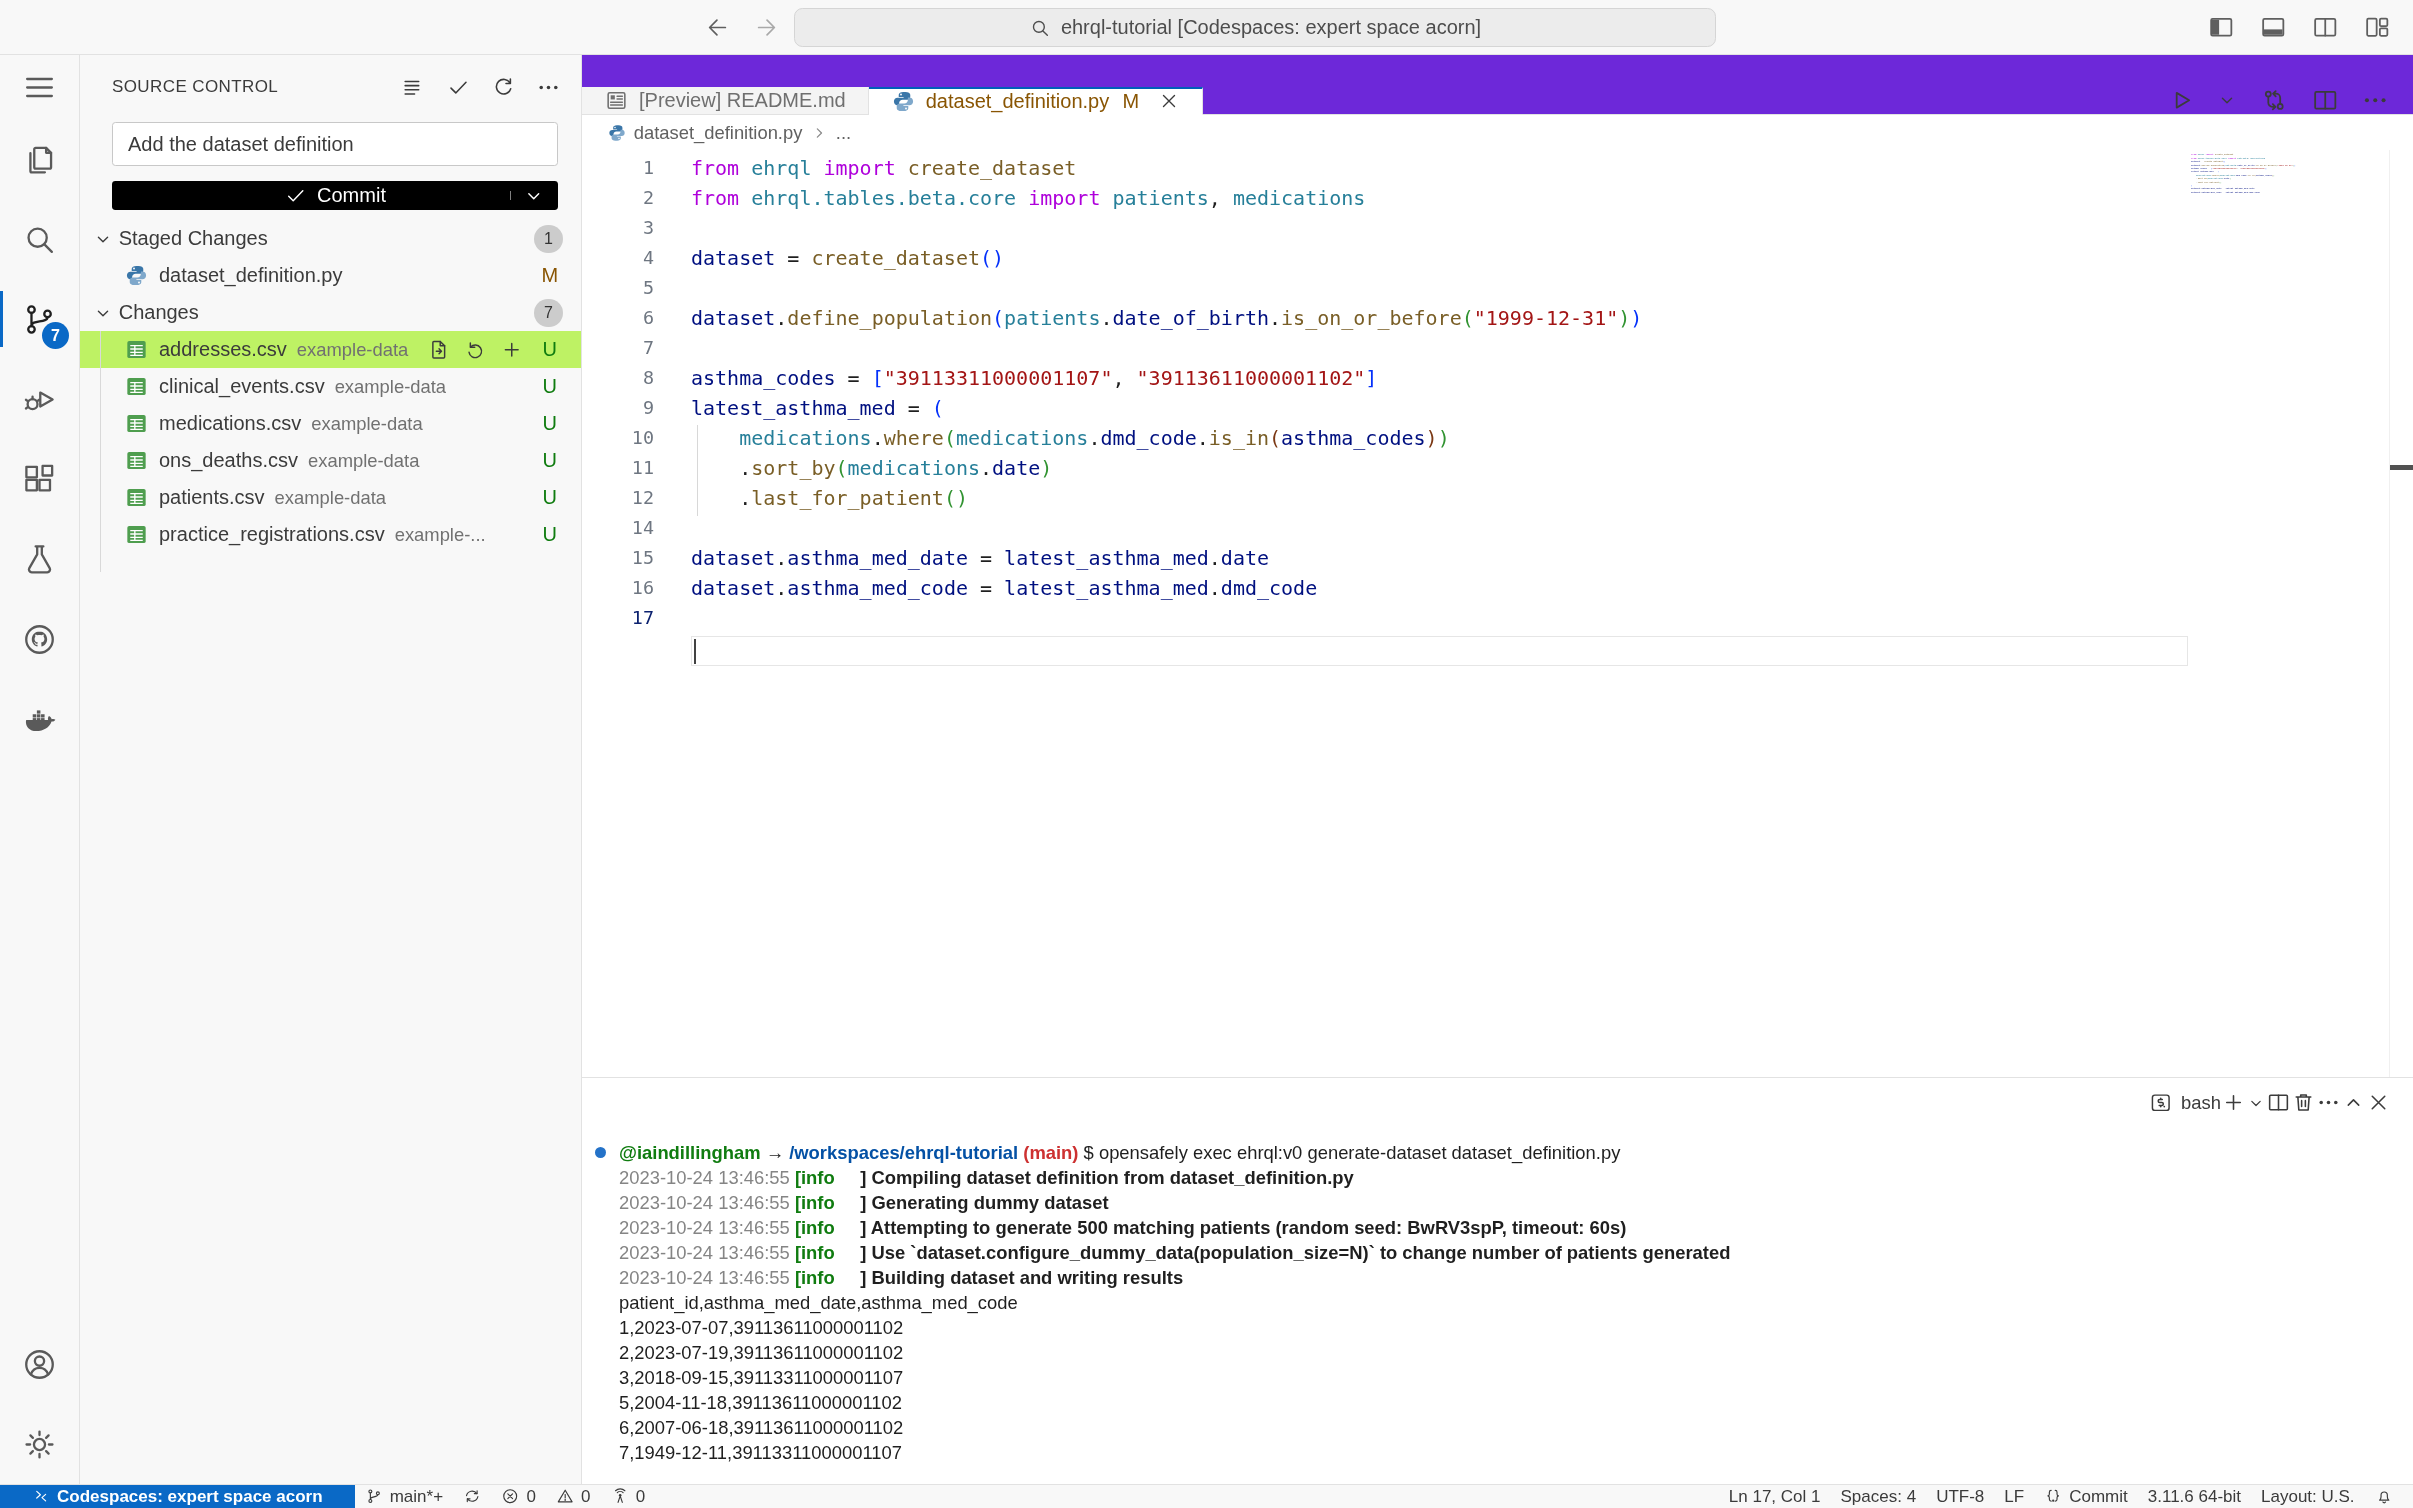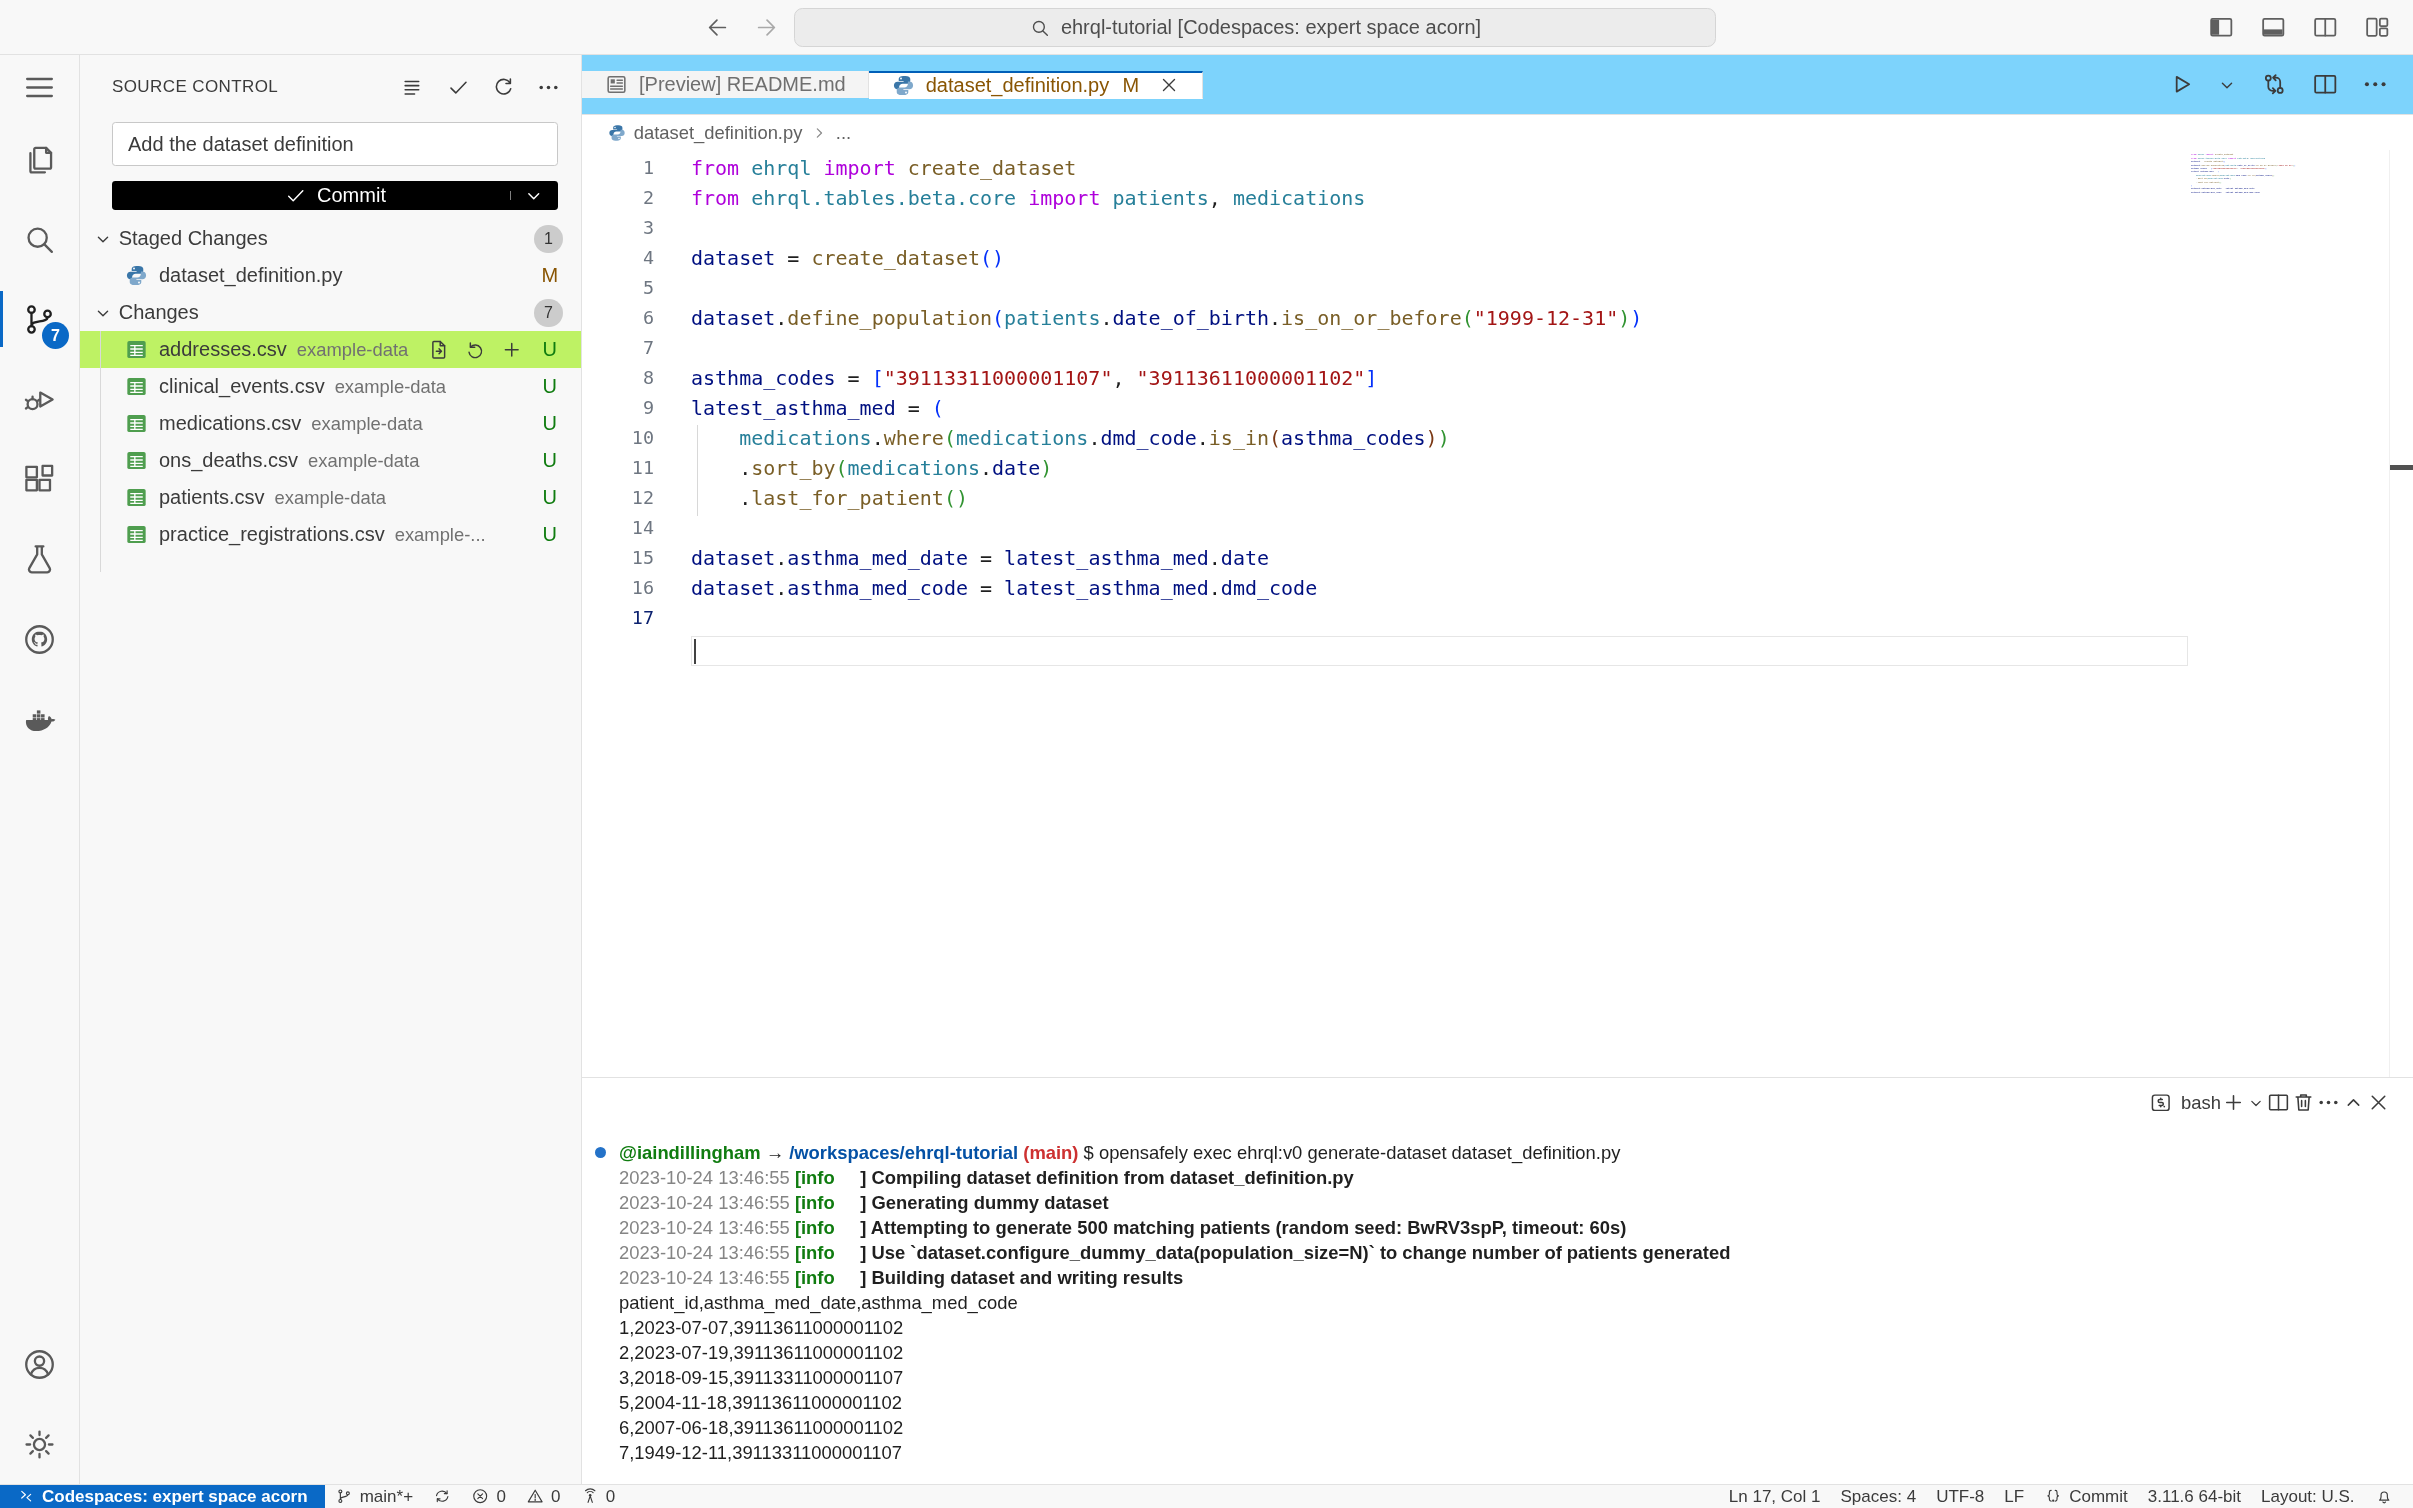--- a/index.html
+++ b/index.html
@@ -56,21 +56,21 @@
   .fdesc{font-size:18.4px;color:#717171;margin-left:10px;white-space:nowrap}
   .frow-actions{margin-left:auto;display:flex;gap:13.4px}
   .frow-actions .icon{width:23.5px;height:23.5px;color:#3b3b3b;cursor:pointer}
   .fstatus{margin-left:auto;width:28.5px;text-align:center;font-size:20px}
   .file-row.has-actions .fstatus{margin-left:11.7px}
   .fstatus.untracked{color:#107C10}
   .fstatus.modified{color:#895503}
 
   
   .editor-region{flex:1;display:flex;flex-direction:column;background:#fff;min-width:0}
-  .tabbar{height:60px;background:#7dd3fc;border-bottom:0.8px solid #e2e2e2;display:flex;align-items:center}
+  .tabbar{height:60px;background:#6d28d9;border-bottom:0.8px solid #e2e2e2;display:flex;align-items:flex-end}
   .tab{display:flex;align-items:center;gap:10px;padding:0 22px;font-size:20px;border-right:0.8px solid #e2e2e2;cursor:pointer;position:relative}
   .tab .icon{width:25px;height:25px}
   .tab.inactive{color:#6f6f6f;background:#f4f4f4}
   .tab.active{background:#fff;color:#895503;border-top:2.5px solid #005FB8;margin-bottom:-0.8px;border-bottom:0.8px solid #fff}
   .tab .mod{color:#895503;margin-left:3.4px}
   .tab .close{width:22px;height:22px;color:#3b3b3b;margin-left:8.4px}
   .editor-actions{margin-left:auto;display:flex;align-items:center;gap:22px;padding-right:23.5px}
   .editor-actions .icon{width:28.5px;height:28.5px;color:#3b3b3b;cursor:pointer}
   .editor-actions .icon.small{width:22px;height:22px}
   .breadcrumb{height:35px;display:flex;align-items:center;padding-left:25px;gap:6.7px;font-size:18.4px;color:#616161}
@@ -113,21 +113,21 @@
   .ts-user{color:#107C10;font-weight:bold}
   .ts-path{color:#0451A5;font-weight:bold}
   .ts-branch{color:#CD3131;font-weight:bold}
   .t-dot{position:absolute;left:13.4px;top:20px;width:11px;height:11px;border-radius:50%;background:#2472C8}
 
   
   .statusbar{height:24px;background:#f8f8f8;border-top:0.8px solid #e2e2e2;display:flex;align-items:stretch;font-size:17px;color:#3b3b3b}
   .sb-left{display:flex;align-items:stretch}
   .sb-item{display:flex;align-items:center;gap:6.7px;padding:0 10px;cursor:pointer;white-space:nowrap}
   .sb-item .icon{width:18.4px;height:18.4px}
-  .sb-item.remote{background:#0A69C6;color:#fff;padding:0 17px;font-weight:bold}
+  .sb-item.remote{background:#0A69C6;color:#fff;padding:0 32px;font-weight:bold}
   .sb-right{margin-left:auto;display:flex;align-items:stretch;padding-right:10px}
 </style>
 </head>
 <body>
 
 <div class="titlebar">
   <div class="nav-arrows">
     <span class="icon" id="back-ic">
         <svg viewBox="0 0 24 24">
           <g fill="none" stroke="currentColor" stroke-width="1.5" stroke-linecap="round" stroke-linejoin="round">

